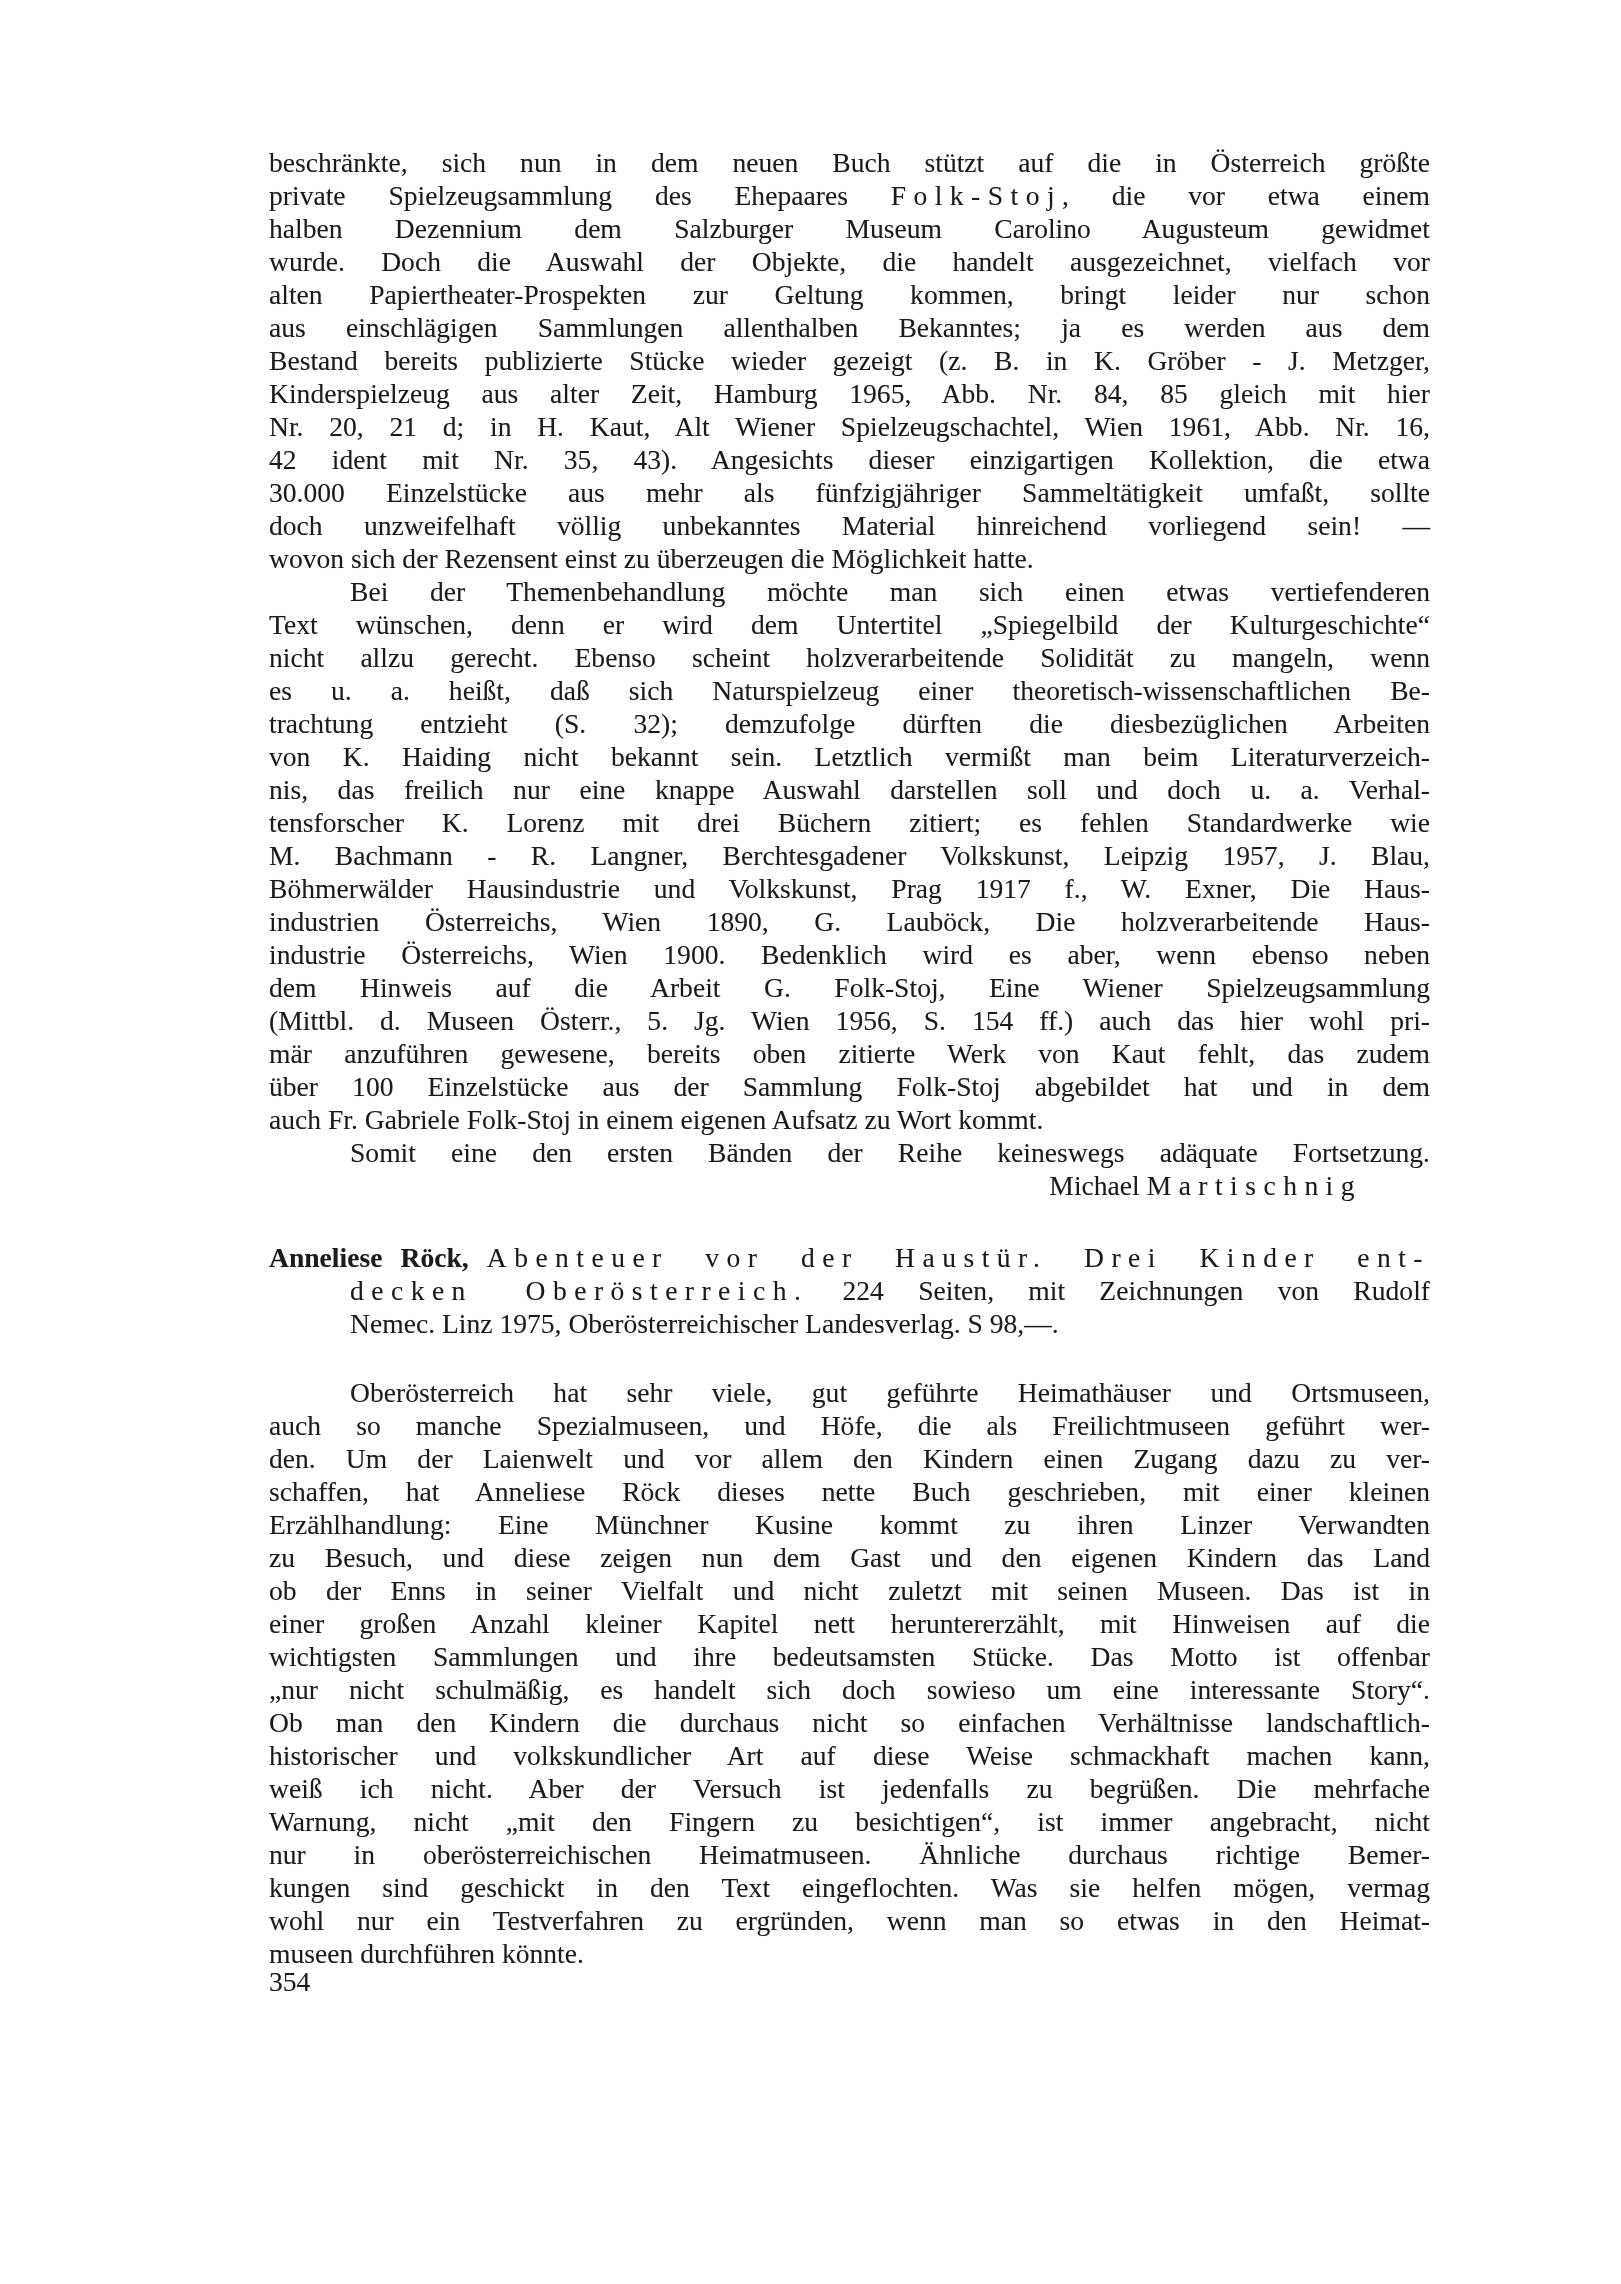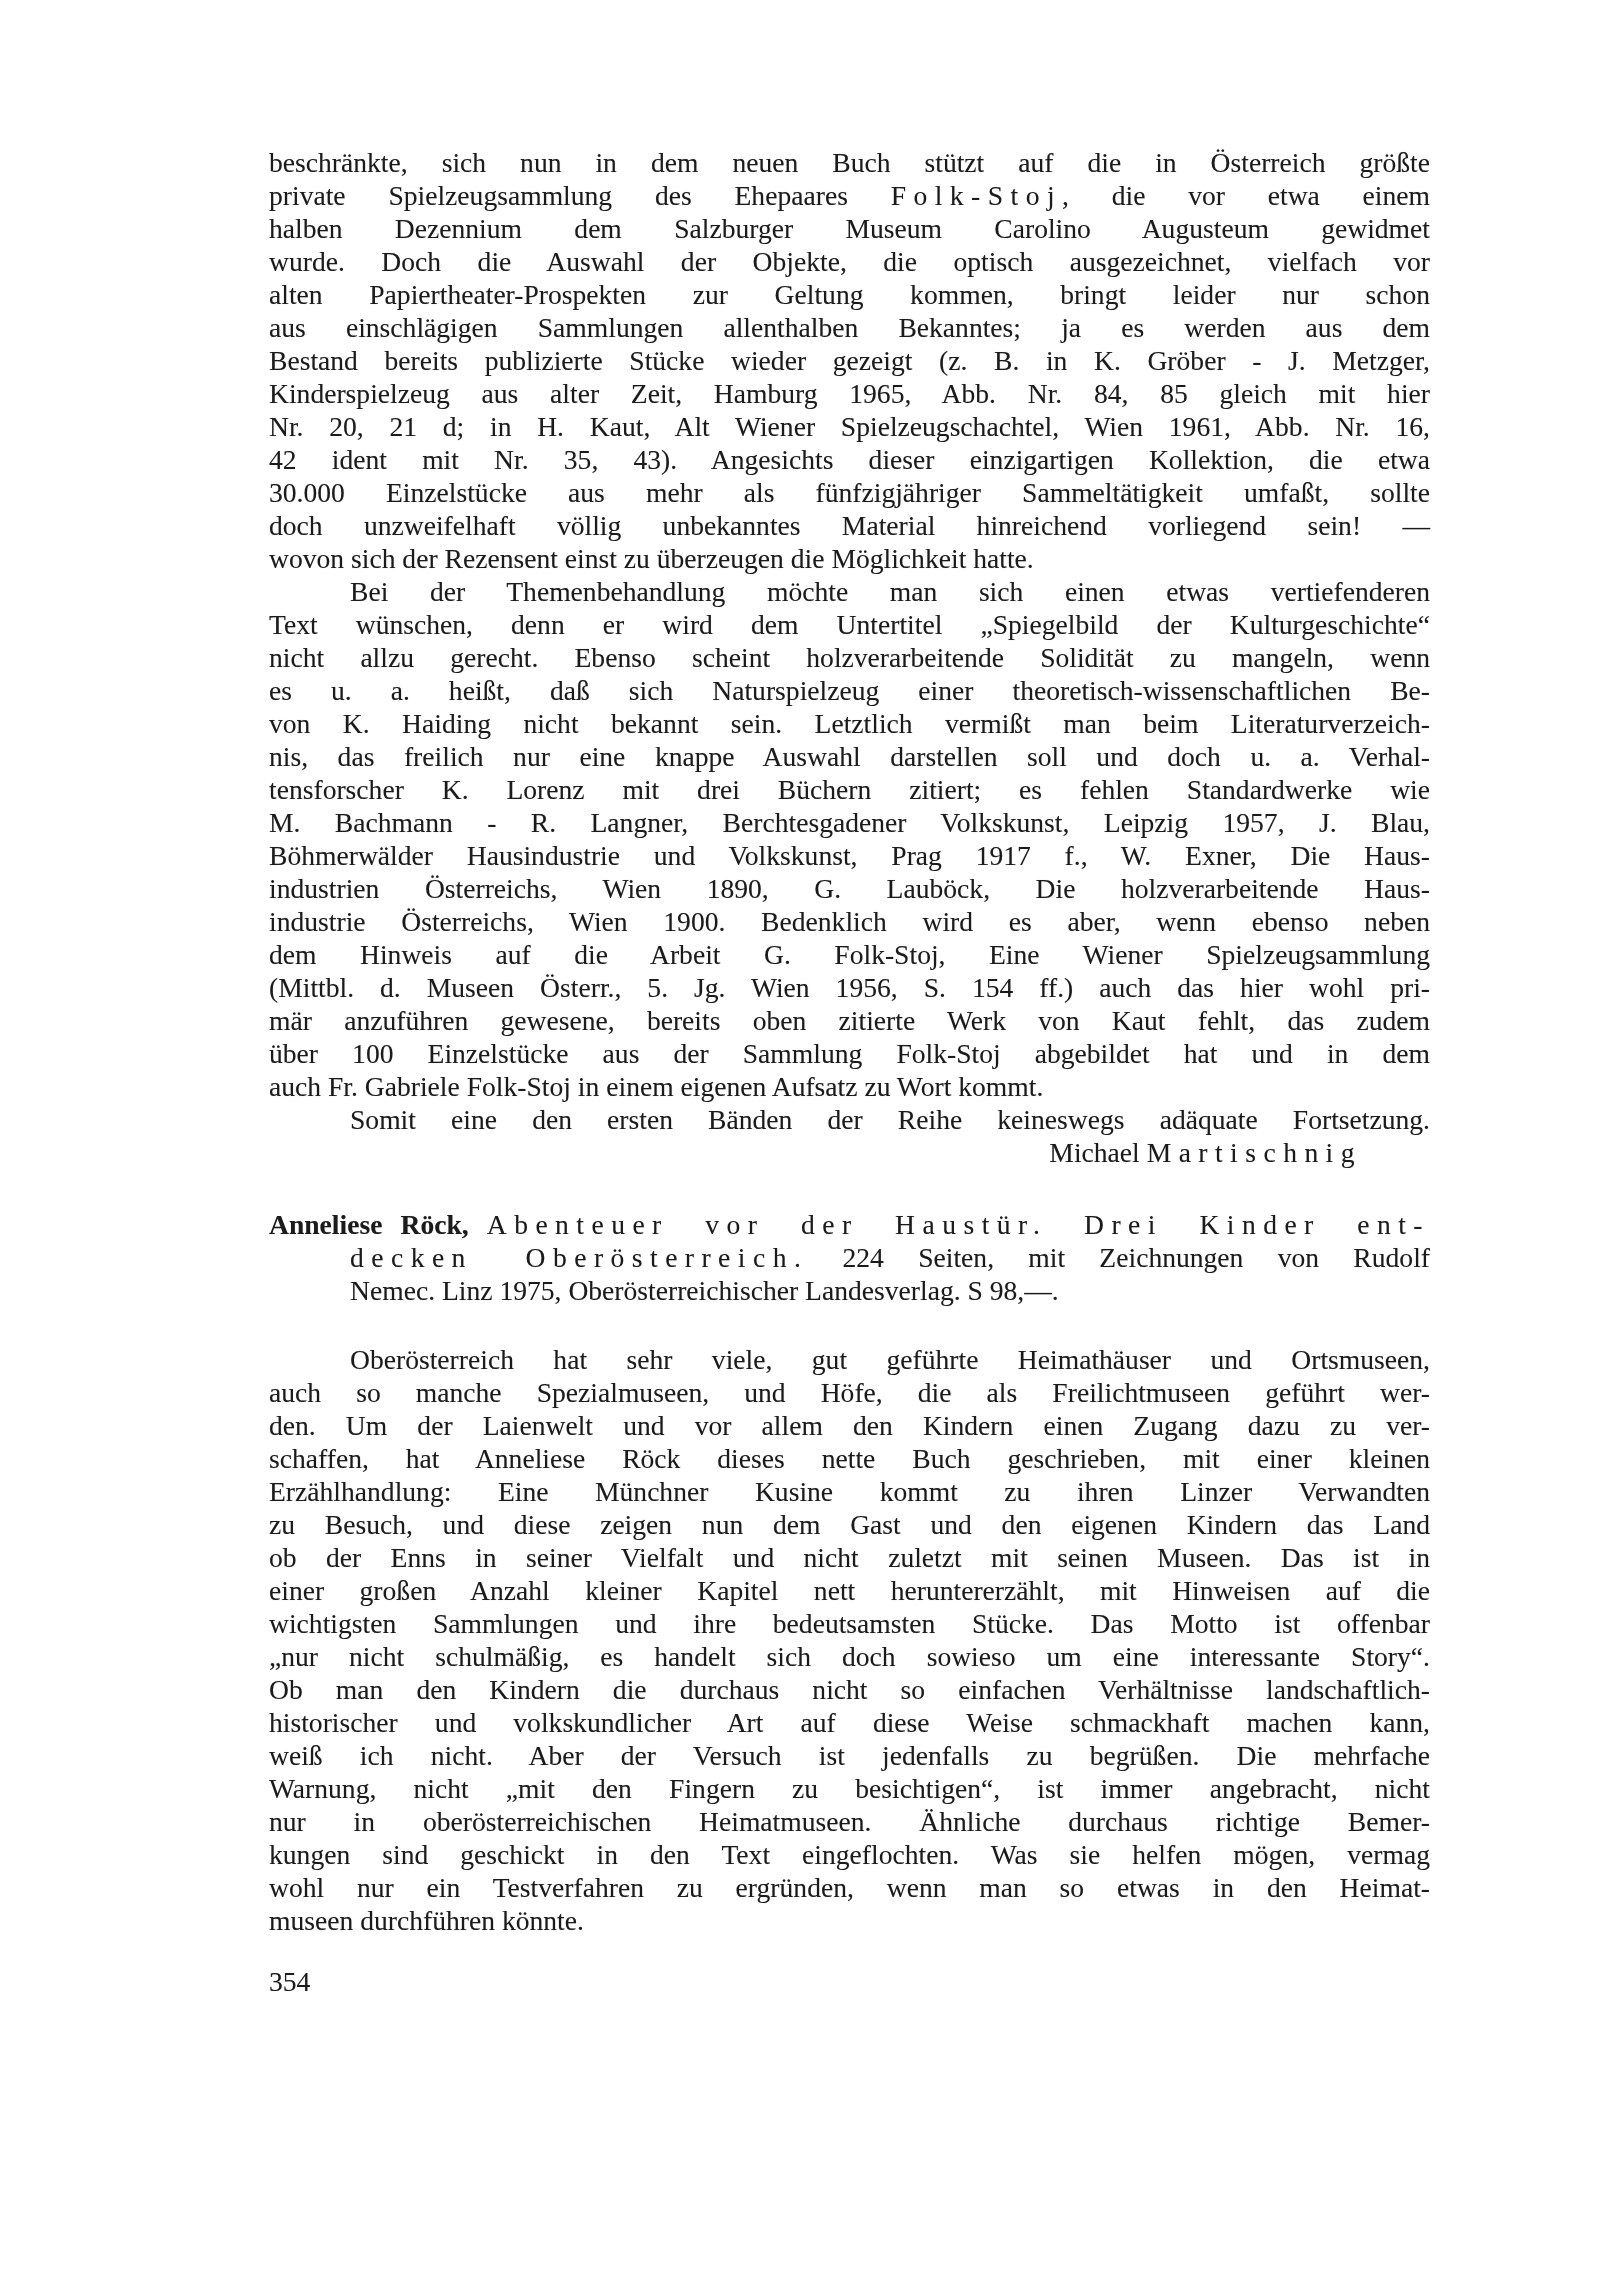--- a/index.html
+++ b/index.html
@@ -64,36 +64,37 @@
 </style>
 </head>
 <body>
 
 <div class="page">
   <div class="text-block">
       <div class="block block-review1-para1">
         <div class="ln"><span class="s-normal">beschränkte, sich nun in dem neuen Buch stützt auf die in Österreich größte</span></div>
         <div class="ln"><span class="s-normal">private Spielzeugsammlung des Ehepaares </span><span class="s-spaced">Folk-Stoj</span><span class="s-normal">, die vor etwa einem</span></div>
         <div class="ln"><span class="s-normal">halben Dezennium dem Salzburger Museum Carolino Augusteum gewidmet</span></div>
-        <div class="ln"><span class="s-normal">wurde. Doch die Auswahl der Objekte, die optisch ausgezeichnet, vielfach vor</span></div>
+        <div class="ln"><span class="s-normal">wurde. Doch die Auswahl der Objekte, die handelt ausgezeichnet, vielfach vor</span></div>
         <div class="ln"><span class="s-normal">alten Papiertheater-Prospekten zur Geltung kommen, bringt leider nur schon</span></div>
         <div class="ln"><span class="s-normal">aus einschlägigen Sammlungen allenthalben Bekanntes; ja es werden aus dem</span></div>
         <div class="ln"><span class="s-normal">Bestand bereits publizierte Stücke wieder gezeigt (z. B. in K. Gröber - J. Metzger,</span></div>
         <div class="ln"><span class="s-normal">Kinderspielzeug aus alter Zeit, Hamburg 1965, Abb. Nr. 84, 85 gleich mit hier</span></div>
         <div class="ln"><span class="s-normal">Nr. 20, 21 d; in H. Kaut, Alt Wiener Spielzeugschachtel, Wien 1961, Abb. Nr. 16,</span></div>
         <div class="ln"><span class="s-normal">42 ident mit Nr. 35, 43). Angesichts dieser einzigartigen Kollektion, die etwa</span></div>
         <div class="ln"><span class="s-normal">30.000 Einzelstücke aus mehr als fünfzigjähriger Sammeltätigkeit umfaßt, sollte</span></div>
         <div class="ln"><span class="s-normal">doch unzweifelhaft völlig unbekanntes Material hinreichend vorliegend sein! —</span></div>
         <div class="ln a-left"><span class="s-normal">wovon sich der Rezensent einst zu überzeugen die Möglichkeit hatte.</span></div>
       </div>
       <div class="block block-review1-para2">
         <div class="ln ind-para"><span class="s-normal">Bei der Themenbehandlung möchte man sich einen etwas vertiefenderen</span></div>
         <div class="ln"><span class="s-normal">Text wünschen, denn er wird dem Untertitel „Spiegelbild der Kulturgeschichte“</span></div>
         <div class="ln"><span class="s-normal">nicht allzu gerecht. Ebenso scheint holzverarbeitende Solidität zu mangeln, wenn</span></div>
         <div class="ln"><span class="s-normal">es u. a. heißt, daß sich Naturspielzeug einer theoretisch-wissenschaftlichen Be-</span></div>
+        <div class="ln"><span class="s-normal">trachtung entzieht (S. 32); demzufolge dürften die diesbezüglichen Arbeiten</span></div>
         <div class="ln"><span class="s-normal">von K. Haiding nicht bekannt sein. Letztlich vermißt man beim Literaturverzeich-</span></div>
         <div class="ln"><span class="s-normal">nis, das freilich nur eine knappe Auswahl darstellen soll und doch u. a. Verhal-</span></div>
         <div class="ln"><span class="s-normal">tensforscher K. Lorenz mit drei Büchern zitiert; es fehlen Standardwerke wie</span></div>
         <div class="ln"><span class="s-normal">M. Bachmann - R. Langner, Berchtesgadener Volkskunst, Leipzig 1957, J. Blau,</span></div>
         <div class="ln"><span class="s-normal">Böhmerwälder Hausindustrie und Volkskunst, Prag 1917 f., W. Exner, Die Haus-</span></div>
         <div class="ln"><span class="s-normal">industrien Österreichs, Wien 1890, G. Lauböck, Die holzverarbeitende Haus-</span></div>
         <div class="ln"><span class="s-normal">industrie Österreichs, Wien 1900. Bedenklich wird es aber, wenn ebenso neben</span></div>
         <div class="ln"><span class="s-normal">dem Hinweis auf die Arbeit G. Folk-Stoj, Eine Wiener Spielzeugsammlung</span></div>
         <div class="ln"><span class="s-normal">(Mittbl. d. Museen Österr., 5. Jg. Wien 1956, S. 154 ff.) auch das hier wohl pri-</span></div>
         <div class="ln"><span class="s-normal">mär anzuführen gewesene, bereits oben zitierte Werk von Kaut fehlt, das zudem</span></div>

